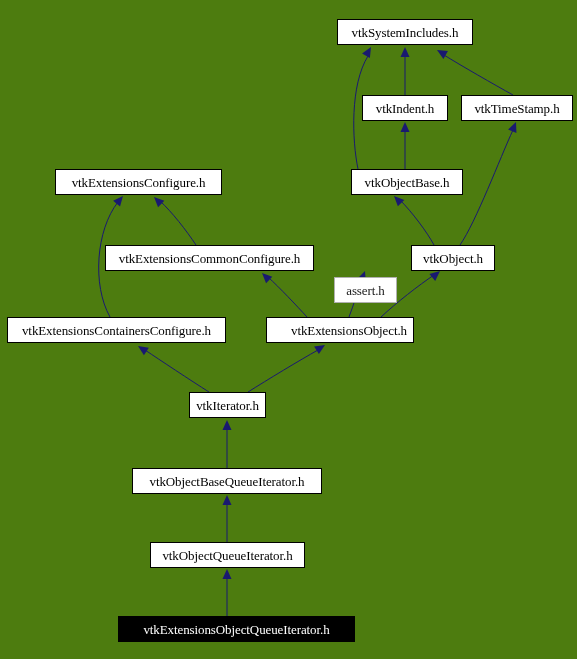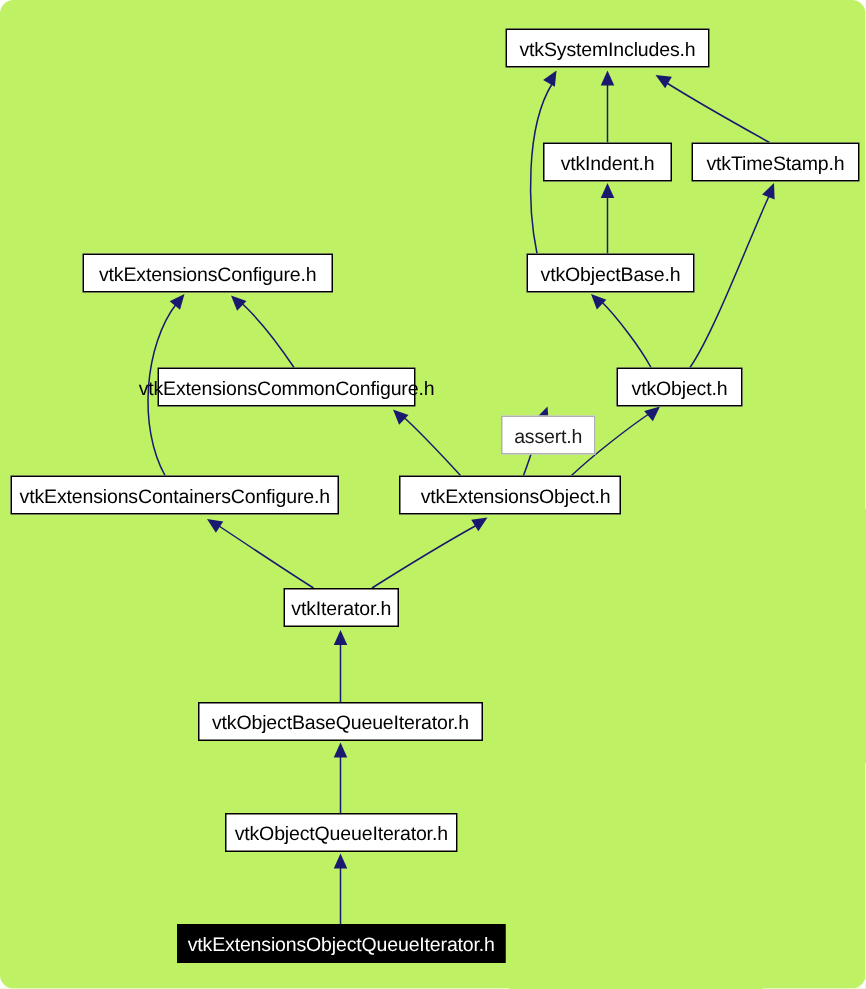--- a/index.html
+++ b/index.html
@@ -5,24 +5,23 @@
 <style>
   html, body {
     margin: 0;
     padding: 0;
     background: #ffffff;
   }
   #canvas {
     position: relative;
     width: 577px;
     height: 659px;
-    background: #bef264;
+    background: #4d7c0f;
     overflow: hidden;
-    font-family: Liberation Sans, sans-serif;
-    border-radius: 9px;
+    font-family: Liberation Serif, serif;
   }
   #edges {
     position: absolute;
     left: 0;
     top: 0;
     width: 577px;
     height: 659px;
     pointer-events: none;
   }
   .node {
@@ -105,21 +104,21 @@
       </div>
       <div class="node" style="left: 461px; top: 95px; width: 112px;">
         <span class="node-label">vtkTimeStamp.h</span>
       </div>
       <div class="node" style="left: 55px; top: 169px; width: 167px;">
         <span class="node-label">vtkExtensionsConfigure.h</span>
       </div>
       <div class="node" style="left: 351px; top: 169px; width: 112px;">
         <span class="node-label">vtkObjectBase.h</span>
       </div>
-      <div class="node" style="left: 105px; top: 245px; width: 172px;">
+      <div class="node" style="left: 105px; top: 245px; width: 209px;">
         <span class="node-label">vtkExtensionsCommonConfigure.h</span>
       </div>
       <div class="node ext" style="left: 334px; top: 245px; width: 63px;">
         <span class="node-label">assert.h</span>
       </div>
       <div class="node" style="left: 411px; top: 245px; width: 84px;">
         <span class="node-label">vtkObject.h</span>
       </div>
       <div class="node" style="left: 7px; top: 317px; width: 219px;">
         <span class="node-label">vtkExtensionsContainersConfigure.h</span>
@@ -129,18 +128,18 @@
       </div>
       <div class="node" style="left: 189px; top: 392px; width: 77px; text-align: center;">
         <span class="node-label">vtkIterator.h</span>
       </div>
       <div class="node" style="left: 132px; top: 468px; width: 190px;">
         <span class="node-label">vtkObjectBaseQueueIterator.h</span>
       </div>
       <div class="node" style="left: 150px; top: 542px; width: 155px;">
         <span class="node-label">vtkObjectQueueIterator.h</span>
       </div>
-      <div class="node current" style="left: 118px; top: 616px; width: 219px;">
+      <div class="node current" style="left: 118px; top: 616px; width: 237px;">
         <span class="node-label">vtkExtensionsObjectQueueIterator.h</span>
       </div>
     </div>
 
 </div>
 
 </body></html>

